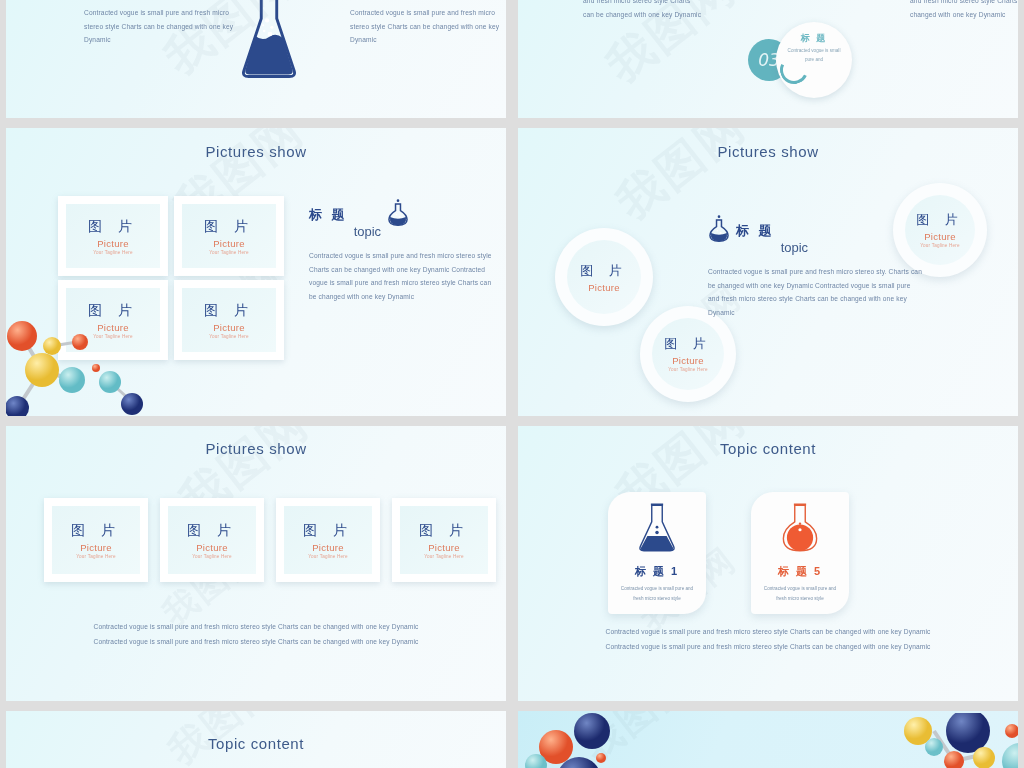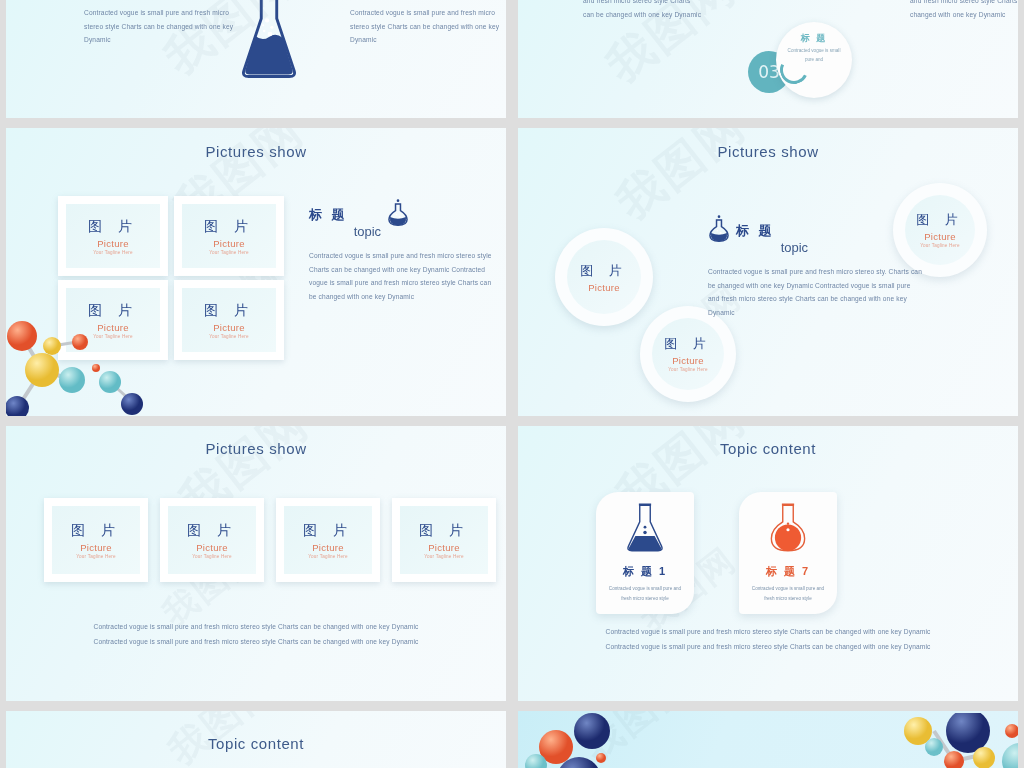--- a/index.html
+++ b/index.html
@@ -56,26 +56,27 @@
   .r1l .col.left{ margin-left:78px; }
   .r1l .col.right{ margin-left:52px; }
   .flask-big{ width:58px; margin-top:-18px; }
 
   
   .r1r{ }
   .r1r .t-left{ position:absolute; left:65px; top:-6px; width:120px; }
   .r1r .t-right{ position:absolute; left:392px; top:-6px; width:132px; }
   .badge-wrap{ position:absolute; left:230px; top:20px; width:120px; height:80px; }
   .badge-num{
-    position:absolute; left:0; top:31px;
+    position:absolute; left:0; top:19px;
     width:42px; height:42px; border-radius:50%;
     background:#62b4bf;
     color:#e4f4f6; font-size:17px;
     display:flex; align-items:center; justify-content:center;
     font-family:"DejaVu Sans", sans-serif;
+    font-style:italic;
   }
   .badge-card{
     position:absolute; left:28px; top:2px;
     width:76px; height:76px; border-radius:50%;
     background:#fdfdfd;
     box-shadow:0 2px 7px rgba(90,130,150,.22);
     text-align:center; padding-top:10px;
   }
   .badge-card .bt{ font-size:9px; color:#6fb9c4; letter-spacing:2px; font-weight:700; }
   .badge-card .bd{ font-size:4.6px; color:#8aa6b8; line-height:1.9; margin-top:2px; padding:0 9px; }
@@ -130,21 +131,21 @@
   .r2r .topic-block .body-text{ margin-top:10px; }
 
   
   .r3l .strip{
     position:absolute; left:38px; top:72px;
     display:flex; gap:12px;
   }
   .r3l .caption{ position:absolute; left:0; right:0; top:193px; text-align:center; }
 
   
-  .r3r .cards{ position:absolute; left:78px; top:66px; display:flex; gap:45px; }
+  .r3r .cards{ position:absolute; left:90px; top:66px; display:flex; gap:45px; }
   .tcard{
     width:98px; height:122px;
     background:#fdfdfd;
     border-radius:22px 4px 22px 4px;
     box-shadow:0 3px 9px rgba(110,140,160,.20);
     text-align:center;
     padding-top:10px;
   }
   .tcard .tc-title{ font-size:11px; letter-spacing:2px; margin-top:6px; font-weight:700; }
   .tcard .tc-desc{ font-size:4.6px; color:#7c93ab; line-height:2.1; margin-top:5px; padding:0 9px; }
@@ -405,21 +406,21 @@
       <div class="tcard">
         <span>
           <svg viewBox="0 0 48 58" width="42" height="52">
             <path d="M18 3 L18 22 Q5 30 5 41 Q5 55 24 55 Q43 55 43 41 Q43 30 30 22 L30 3 Z" fill="none" stroke="#e4603a" stroke-width="1.6"></path>
             <circle cx="24" cy="40" r="15" fill="#ef5b33"></circle>
             <circle cx="24" cy="24" r="1.4" fill="#e4603a"></circle>
             <circle cx="24" cy="31" r="1.8" fill="#ffffff"></circle>
             <rect x="17" y="1" width="14" height="2.4" fill="#e4603a"></rect>
           </svg>
         </span>
-        <div class="tc-title" style="color:#e4603a;">标 题 7</div>
+        <div class="tc-title" style="color:#e4603a;">标 题 5</div>
         <div class="tc-desc">Contracted vogue is small pure and fresh micro stereo style</div>
       </div>
 
     </div>
 
     <div class="caption">
       <div class="body-text">Contracted vogue is small pure and fresh micro stereo style Charts can be changed with one key Dynamic</div>
       <div class="body-text">Contracted vogue is small pure and fresh micro stereo style Charts can be changed with one key Dynamic</div>
     </div>
   </div>

